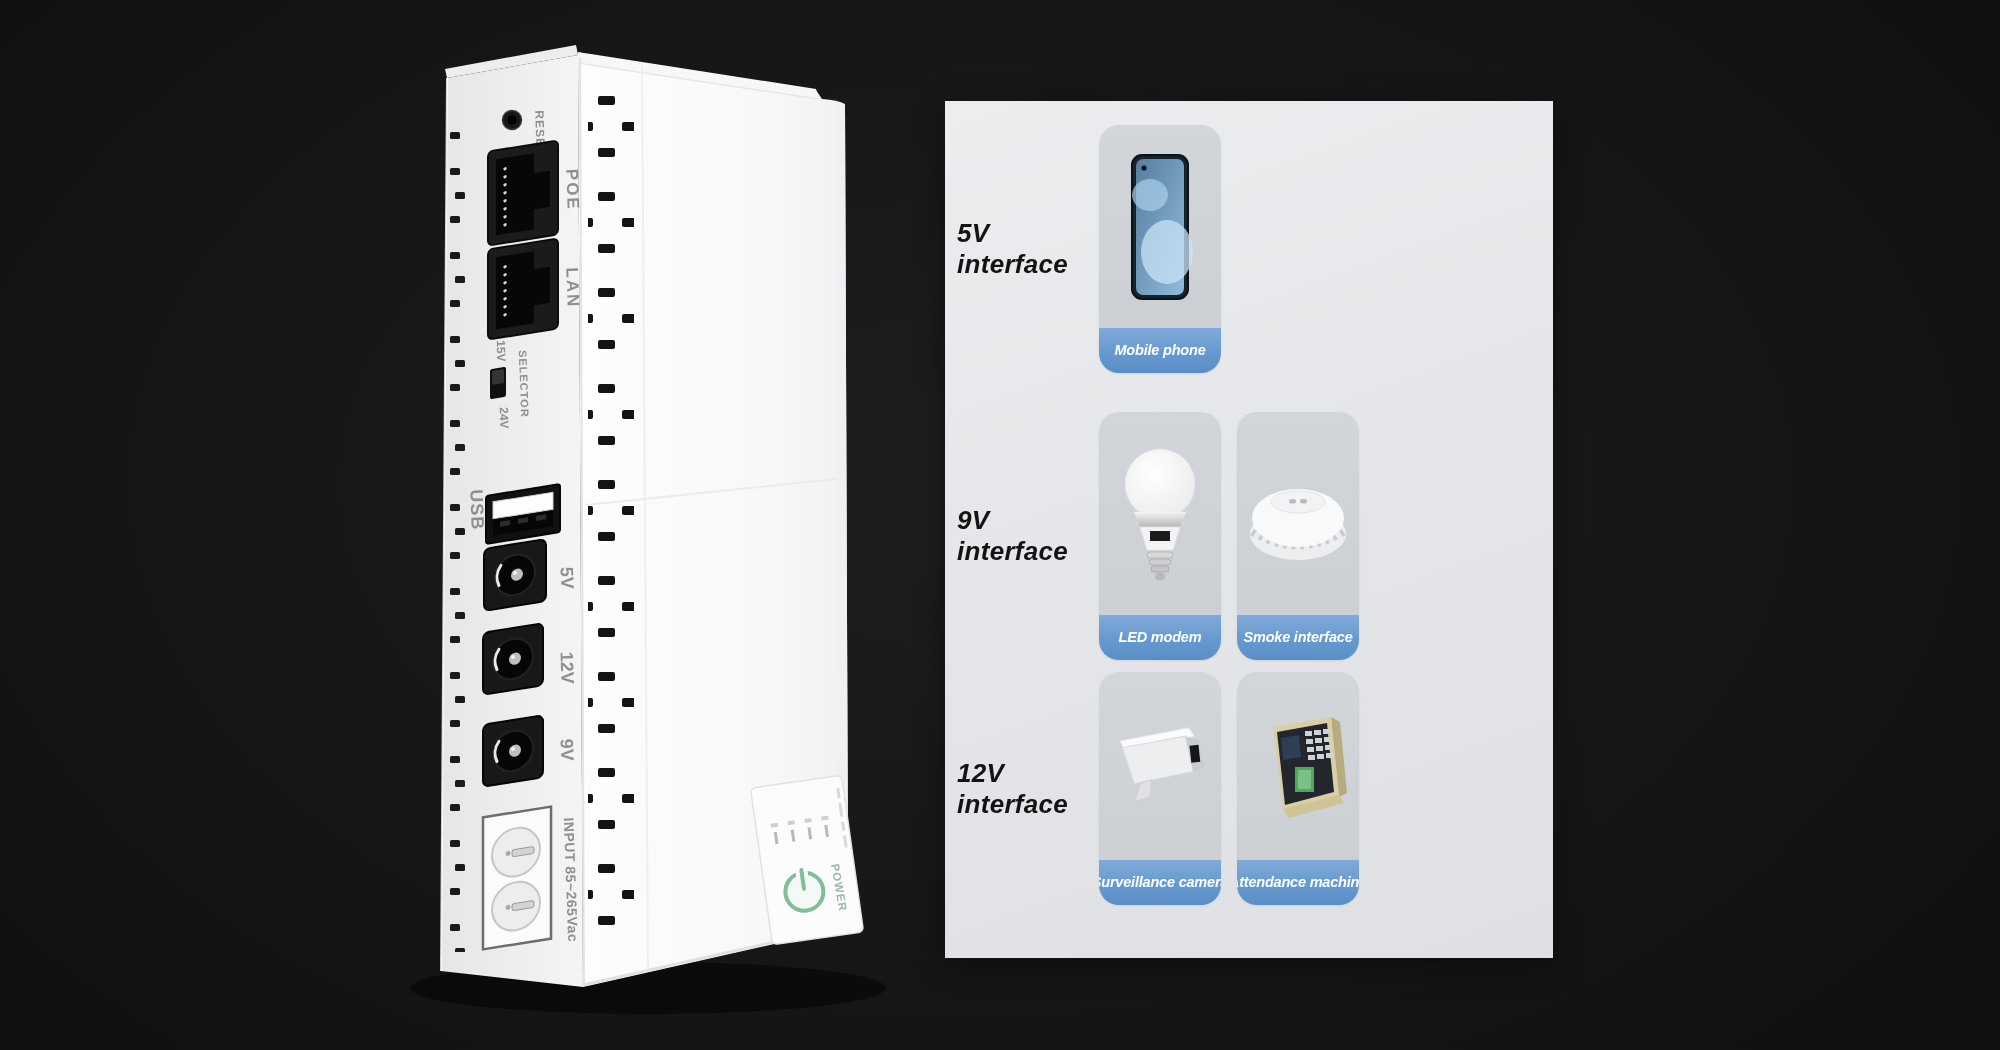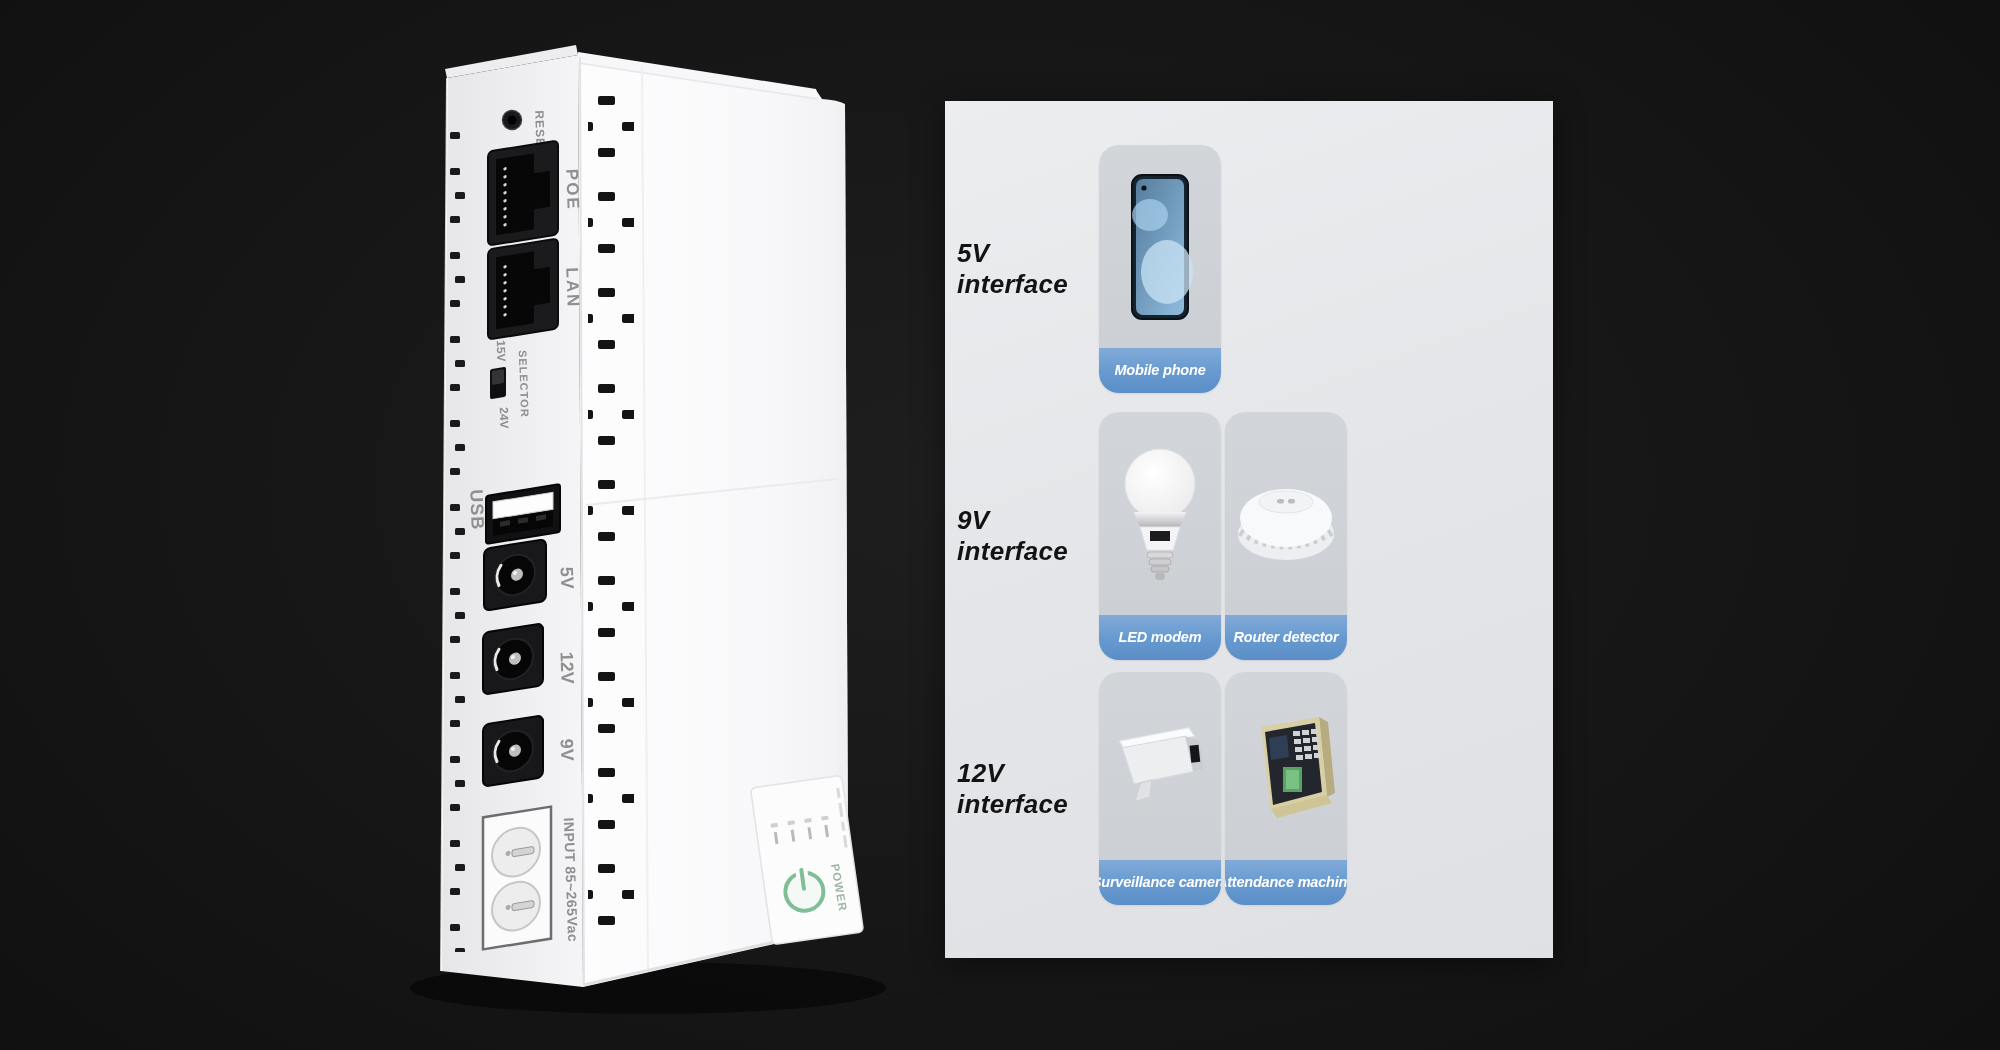--- a/index.html
+++ b/index.html
@@ -9,21 +9,21 @@
   svg text{font-family:"Liberation Sans", sans-serif;}
   .dev-lbl{fill:#8f8f8f;font-weight:600;}
 
   
   .panel{position:absolute;left:945px;top:101px;width:608px;height:857px;
          background:linear-gradient(160deg,#ecedef 0%,#e4e6e9 45%,#dee0e3 100%);
          box-shadow:0 6px 30px rgba(0,0,0,.45);}
   .vrow{position:absolute;left:0;width:100%;display:flex;}
   .row-label{width:154px;display:flex;align-items:center;padding-left:12px;box-sizing:border-box;
              font-style:italic;font-weight:800;font-size:26px;color:#131313;letter-spacing:.3px;}
-  .cards{display:flex;gap:4px;}
+  .cards{display:flex;gap:16px;}
   .card{width:122px;border-radius:20px;overflow:hidden;display:flex;flex-direction:column;
         box-shadow:0 1px 2px rgba(0,0,0,.08);}
   .card-body{flex:1;background:linear-gradient(180deg,#d2d6da 0%,#ccd0d4 100%);
              display:flex;align-items:center;justify-content:center;}
   .card-bar{height:45px;background:linear-gradient(180deg,#81aad9 0%,#6699cf 55%,#5a8ec6 100%);
             color:#fff;font-style:italic;font-weight:700;font-size:14.5px;letter-spacing:-.2px;
             display:flex;align-items:center;justify-content:center;text-align:center;line-height:1.02;
             padding:0 3px;box-sizing:border-box;white-space:nowrap;}
   .card-body svg{display:block;}
 </style>
@@ -193,21 +193,21 @@
         <circle cx="800" cy="891" r="19" fill="#f4f9f6" stroke="#7fbe96" stroke-width="4"></circle>
         <rect x="794" y="868" width="12" height="9" fill="#fcfcfd"></rect>
         <line x1="800" y1="869" x2="800" y2="888" stroke="#7fbe96" stroke-width="4" stroke-linecap="round"></line>
       </g>
       <text x="831" y="892" font-size="11.5" font-weight="700" letter-spacing="1" fill="#9fb6a8" text-anchor="middle" transform="rotate(88 831 892)">POWER</text>
     </g>
   </svg>
 
   <div class="panel">
 
-    <div class="vrow" style="top:44px;height:248px">
+    <div class="vrow" style="top:24px;height:248px">
       <div class="row-label">5V interface</div>
       <div class="cards">
         <div class="card">
           <div class="card-body">
             <svg width="110" height="160" viewBox="0 0 110 160">
               <defs>
                   <linearGradient id="gph" x1="0" y1="0" x2="1" y2="1">
                 <stop offset="0" stop-color="#557d9e"></stop>
                     <stop offset="1" stop-color="#8fbcdd"></stop>
                   </linearGradient>
@@ -256,21 +256,21 @@
           <div class="card-body">
             <svg width="110" height="160" viewBox="0 0 110 160">
               <ellipse cx="55" cy="100" rx="48" ry="26" fill="#eceef0"></ellipse>
               <path d="M9 98 Q55 126 101 98" fill="none" stroke="#c9ccd0" stroke-width="7" stroke-dasharray="3.5 5"></path>
               <ellipse cx="55" cy="84" rx="46" ry="29" fill="#f8f9fa"></ellipse>
               <ellipse cx="55" cy="68" rx="27" ry="11" fill="#f2f3f5" stroke="#e2e4e6"></ellipse>
               <rect x="46" y="65" width="7" height="4.5" rx="2" fill="#b9bcc0"></rect>
               <rect x="57" y="65" width="7" height="4.5" rx="2" fill="#b9bcc0"></rect>
             </svg>
           </div>
-          <div class="card-bar">Router detector</div>
+          <div class="card-bar">Smoke interface</div>
         </div>
       </div>
     </div>
 
     <div class="vrow" style="top:571px;height:233px">
       <div class="row-label">12V interface</div>
       <div class="cards">
         <div class="card">
           <div class="card-body">
             <svg width="110" height="150" viewBox="0 0 110 150">

